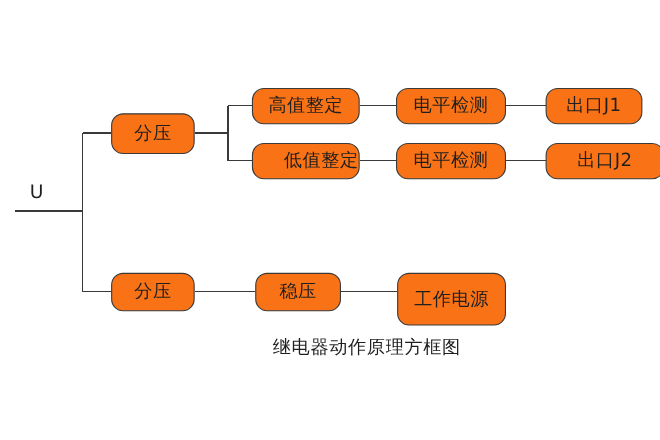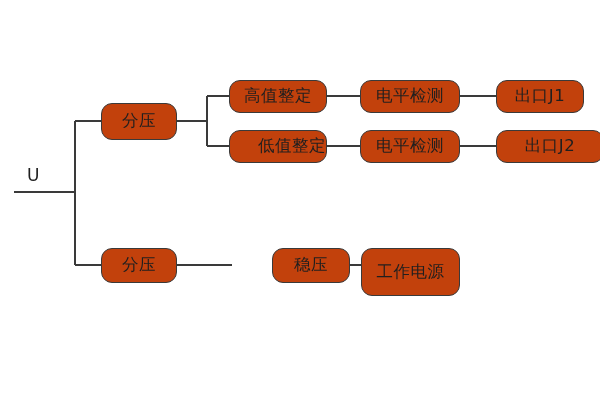--- a/index.html
+++ b/index.html
@@ -22,21 +22,21 @@
     left: 0;
     top: 0;
     width: 600px;
     height: 400px;
   }
   .node-box {
     position: absolute;
     box-sizing: border-box;
     border: 1.6px solid #3a3a3a;
     border-radius: 11px;
-    background: #c2410c;
+    background: #f97316;
     display: flex;
     align-items: center;
     justify-content: center;
     color: #1f1f1f;
     font-size: 16.5px;
     line-height: 1;
     letter-spacing: 0.5px;
     white-space: nowrap;
   }
   .src-label {
@@ -99,22 +99,23 @@
       </div>
       <div class="node-box" style="left: 496px; top: 80px; width: 88px; height: 33px;">
         <span>出口J1</span>
       </div>
       <div class="node-box" style="left: 496px; top: 130px; width: 108px; height: 33px;">
         <span>出口J2</span>
       </div>
       <div class="node-box" style="left: 101px; top: 248px; width: 76px; height: 35px;">
         <span>分压</span>
       </div>
-      <div class="node-box" style="left: 232px; top: 248px; width: 78px; height: 35px; margin-left: 40px;">
+      <div class="node-box" style="left: 232px; top: 248px; width: 78px; height: 35px;">
         <span>稳压</span>
       </div>
       <div class="node-box" style="left: 361px; top: 248px; width: 99px; height: 48px;">
         <span>工作电源</span>
       </div>
     </div>
 
+  <div class="caption" style="left: 248px; top: 308px;">继电器动作原理方框图</div>
 
 </div>
 
 </body></html>

